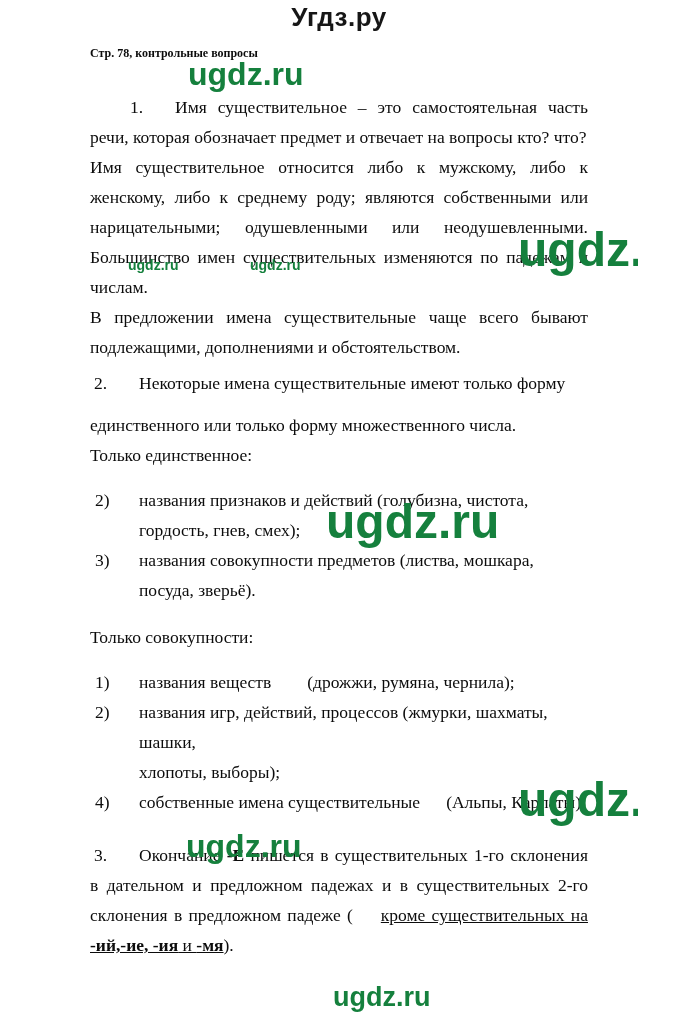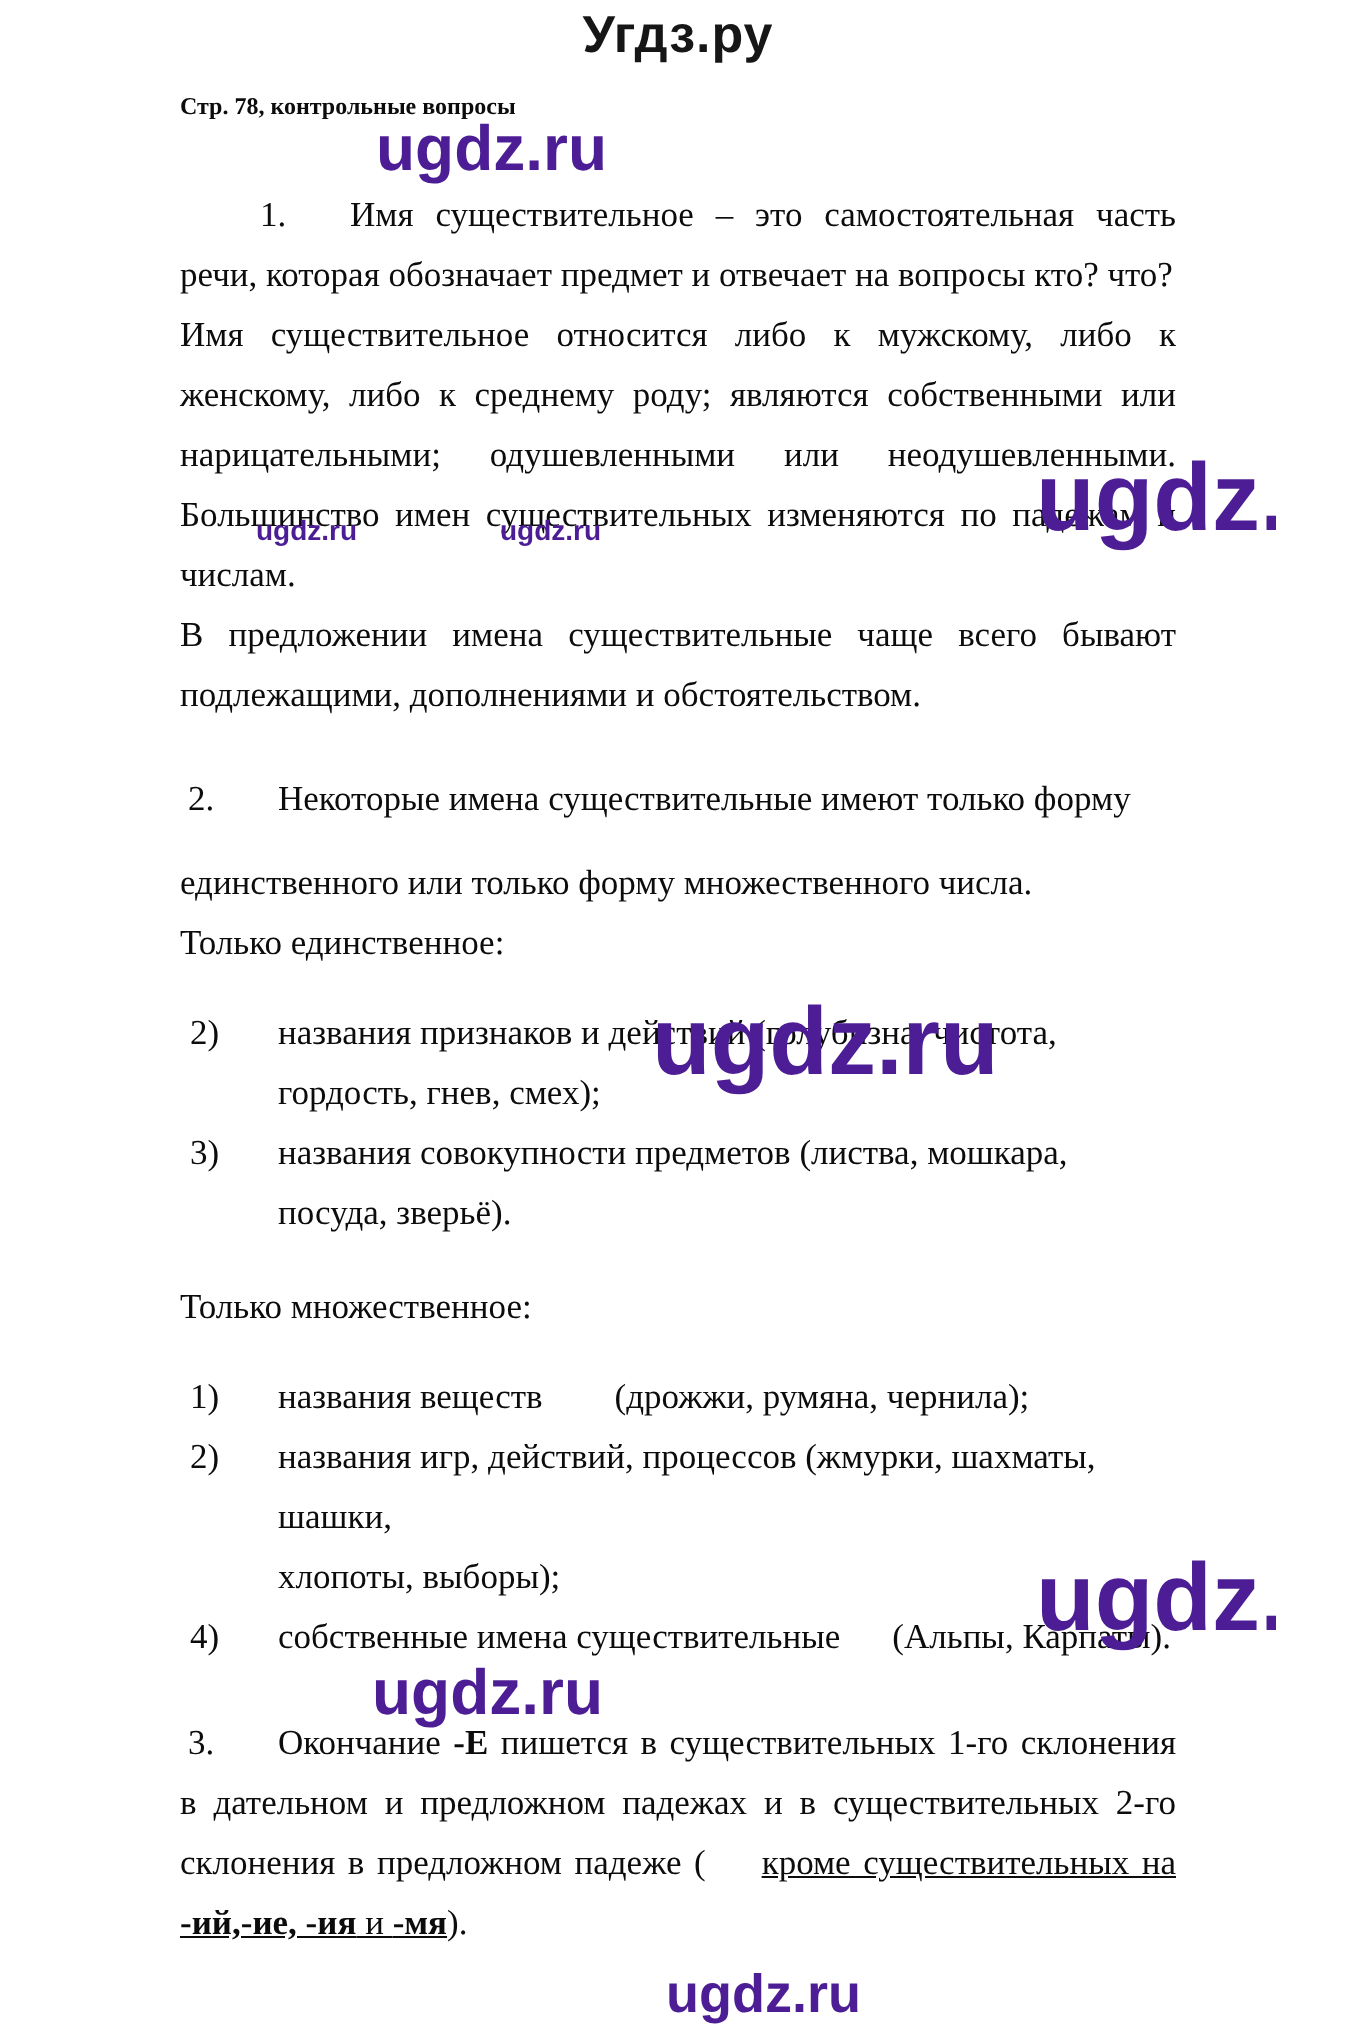--- a/index.html
+++ b/index.html
@@ -32,39 +32,39 @@
     font-size: 12px;
     line-height: 22px;
     margin-top: 10px;
   }
   .p-just { text-align: justify; margin: 0; }
   .p1 { margin-top: 28px; }
   .q-num1 { display: inline-block; width: 65px; }
   .q-num2 { display: inline-block; width: 47px; }
   .indent1 { text-indent: 20px; }
   .indent2 { text-indent: 2px; }
-  .q2-intro1 { margin-top: 22px; }
+  .q2-intro1 { margin-top: 6px; }
   .q2-intro2 { margin-top: 12px; }
   .sub-heading { margin-top: 0; }
   .sub-heading2 { margin-top: 17px; }
   .list { margin-top: 15px; }
   .li { padding-left: 49px; text-indent: -22px; }
   .li-num { display: inline-block; width: 22px; }
   .li-cont { text-indent: 0; }
   .gap-36 { display: inline-block; width: 36px; }
   .gap-24 { display: inline-block; width: 24px; }
   .gap-26 { display: inline-block; width: 26px; }
   .q3 { margin-top: 23px; }
   .ul-group { text-decoration: underline; margin-left: 28px; }
   b { font-weight: bold; }
   .wm {
     position: absolute;
     font-family: "Liberation Sans", sans-serif;
     font-weight: bold;
-    color: #4c1d95;
+    color: #15803d;
     line-height: 1;
     white-space: nowrap;
   }
   .wm-a { left: 146px; top: 58px;  font-size: 32px; }
   .wm-b { left: 476px; top: 226px; font-size: 48px; }
   .wm-s1 { left: 86px;  top: 258px; font-size: 14px; }
   .wm-s2 { left: 208px; top: 258px; font-size: 14px; }
   .wm-c { left: 284px; top: 498px; font-size: 48px; }
   .wm-d { left: 476px; top: 776px; font-size: 48px; }
   .wm-e { left: 144px; top: 830px; font-size: 32px; }
@@ -95,21 +95,21 @@
   <div class="q2-intro1 indent2"><span class="q-num2">2.</span><span>Некоторые имена существительные имеют только форму</span></div>
   <div class="q2-intro2">единственного или только форму множественного числа.</div>
 
   <div class="sub-heading">Только единственное:</div>
 
   <div class="list">
     <div class="li"><span class="li-num">2)</span><span>названия признаков и действий (голубизна, чистота, гордость, гнев, смех);</span></div>
     <div class="li"><span class="li-num">3)</span><span>названия совокупности предметов (листва, мошкара, посуда, зверьё).</span></div>
   </div>
 
-  <div class="sub-heading2">Только множественное:</div>
+  <div class="sub-heading2">Только совокупности:</div>
 
   <div class="list">
     <div class="li"><span class="li-num">1)</span><span>названия веществ</span><span class="gap-36"></span><span>(дрожжи, румяна, чернила);</span></div>
     <div class="li"><span class="li-num">2)</span><span>названия игр, действий, процессов (жмурки, шахматы, шашки,</span><div class="li-cont">хлопоты, выборы);</div></div>
     <div class="li"><span class="li-num">4)</span><span>собственные имена существительные</span><span class="gap-26"></span><span>(Альпы, Карпаты).</span></div>
   </div>
 
   <p class="p-just q3 indent2"><span class="q-num2">3.</span><span>Окончание </span><b>-Е</b><span> пишется в существительных 1-го склонения в дательном и предложном падежах и в существительных 2-го склонения в предложном падеже (</span><span class="ul-group"><span>кроме существительных на </span><b>-ий,-ие, -ия</b><span> и </span><b>-мя</b></span><span>).</span></p>
 
 </div>

